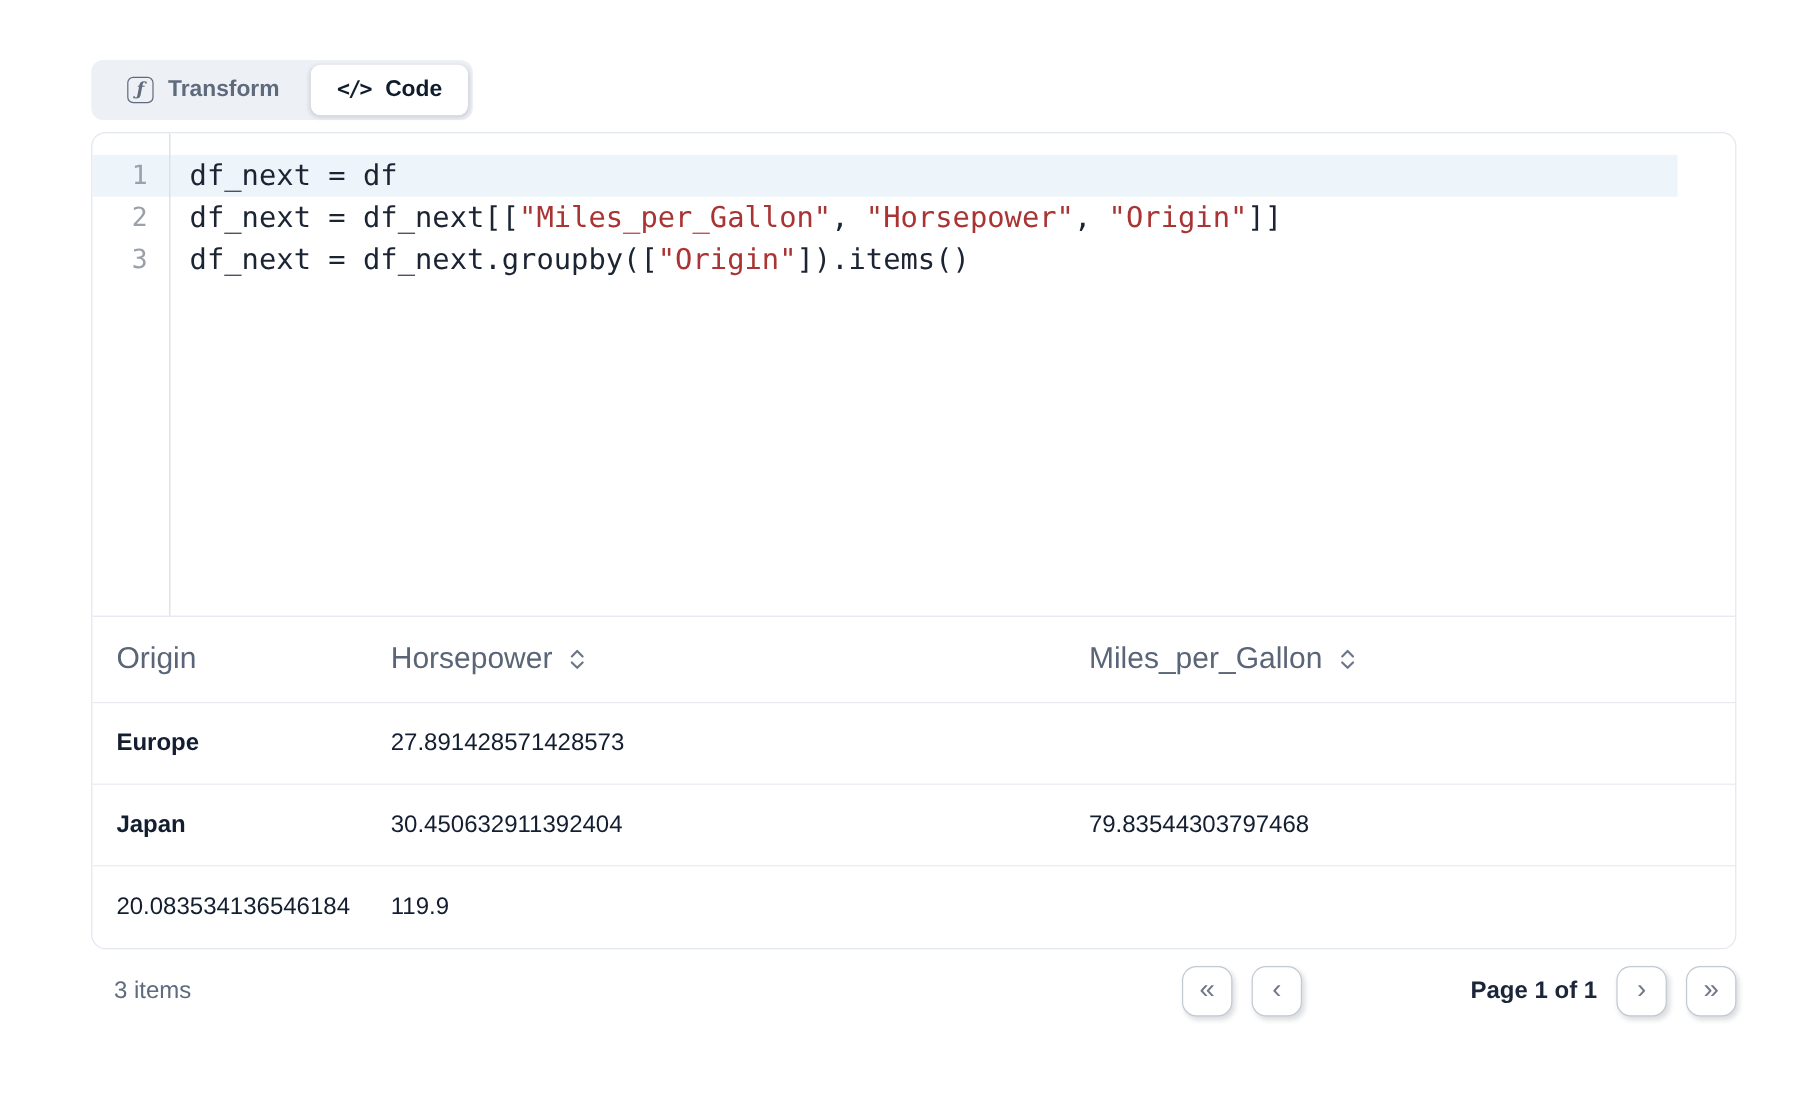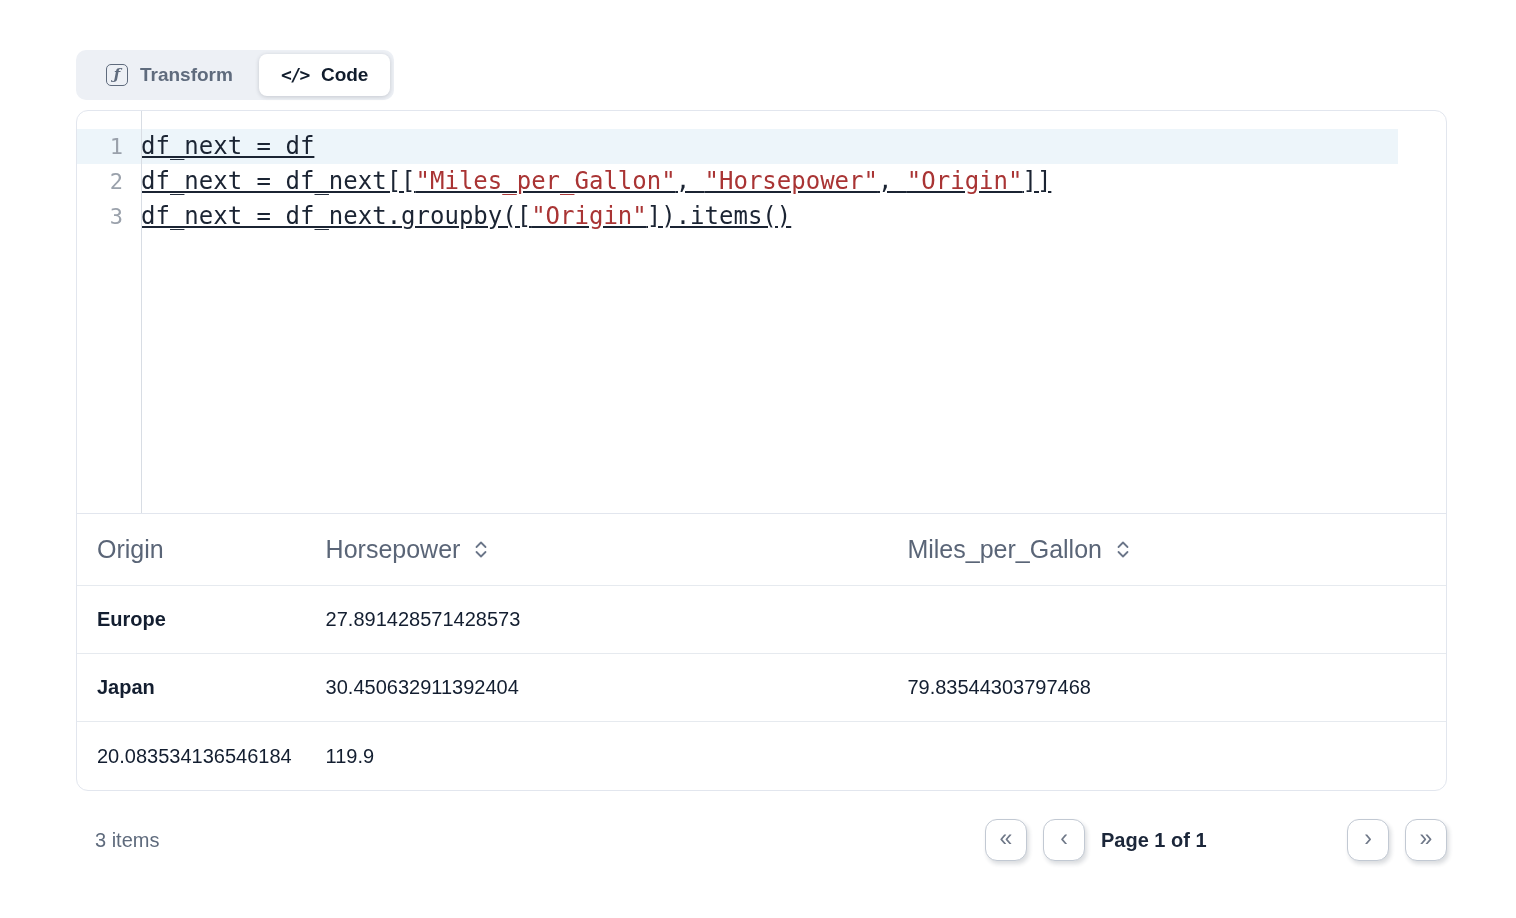--- a/index.html
+++ b/index.html
@@ -74,21 +74,21 @@
   }
   .code-line{display:flex;}
   .code-line.active{
     background-image:linear-gradient(to right,var(--active-line-bg),var(--active-line-bg));
     background-size:calc(100% - 48px) 100%;background-repeat:no-repeat;
   }
   .ln{
     flex:0 0 64px;text-align:right;padding-right:18px;
     color:var(--gutter-text);user-select:none;font-size:22px;
   }
-  .code{flex:1;white-space:pre;text-decoration:underline;}
+  .code{flex:1;padding-left:17px;white-space:pre;}
   .str{color:var(--code-string);}
 
   
   .table{border-top:1px solid var(--panel-border);}
   .thead,.trow{
     display:grid;grid-template-columns:16.7% 42.5% auto;align-items:center;
   }
   .thead{height:72px;border-bottom:1px solid var(--row-divider);}
   .th{
     display:flex;align-items:center;gap:14px;padding:0 20px;
@@ -98,34 +98,34 @@
   .trow{height:68px;border-bottom:1px solid var(--row-divider);}
   .trow:last-child{border-bottom:none;}
   .td{
     padding:0 20px;font-size:20px;color:var(--cell-text);font-weight:400;
     white-space:nowrap;overflow:hidden;
   }
   .td.origin{font-weight:700;}
 
   
   .footer{
-    margin-top:28px;display:flex;align-items:center;justify-content:space-between;
+    margin-top:14px;display:flex;align-items:center;justify-content:space-between;
     padding-left:19px;
   }
   .items{color:var(--footer-text);font-size:20px;}
   .pager{display:flex;align-items:center;gap:16px;}
   .pager button{
     width:42px;height:42px;border:1px solid var(--pager-border);border-radius:12px;
     background:#fff;color:var(--pager-glyph);cursor:pointer;
     font-family:inherit;font-size:23px;line-height:1;
     display:inline-flex;align-items:center;justify-content:center;padding-bottom:3px;
     box-shadow:2px 3px 4px rgba(27,38,57,0.16);
   }
   .page-label{
-    width:230px;text-align:left;color:var(--page-label-text);
+    width:230px;text-align:right;color:var(--page-label-text);
     font-size:20px;font-weight:600;
   }
 </style>
 </head>
 <body>
 
 <div class="wrap">
 
   <div class="tabbar">
     <button class="tab">

